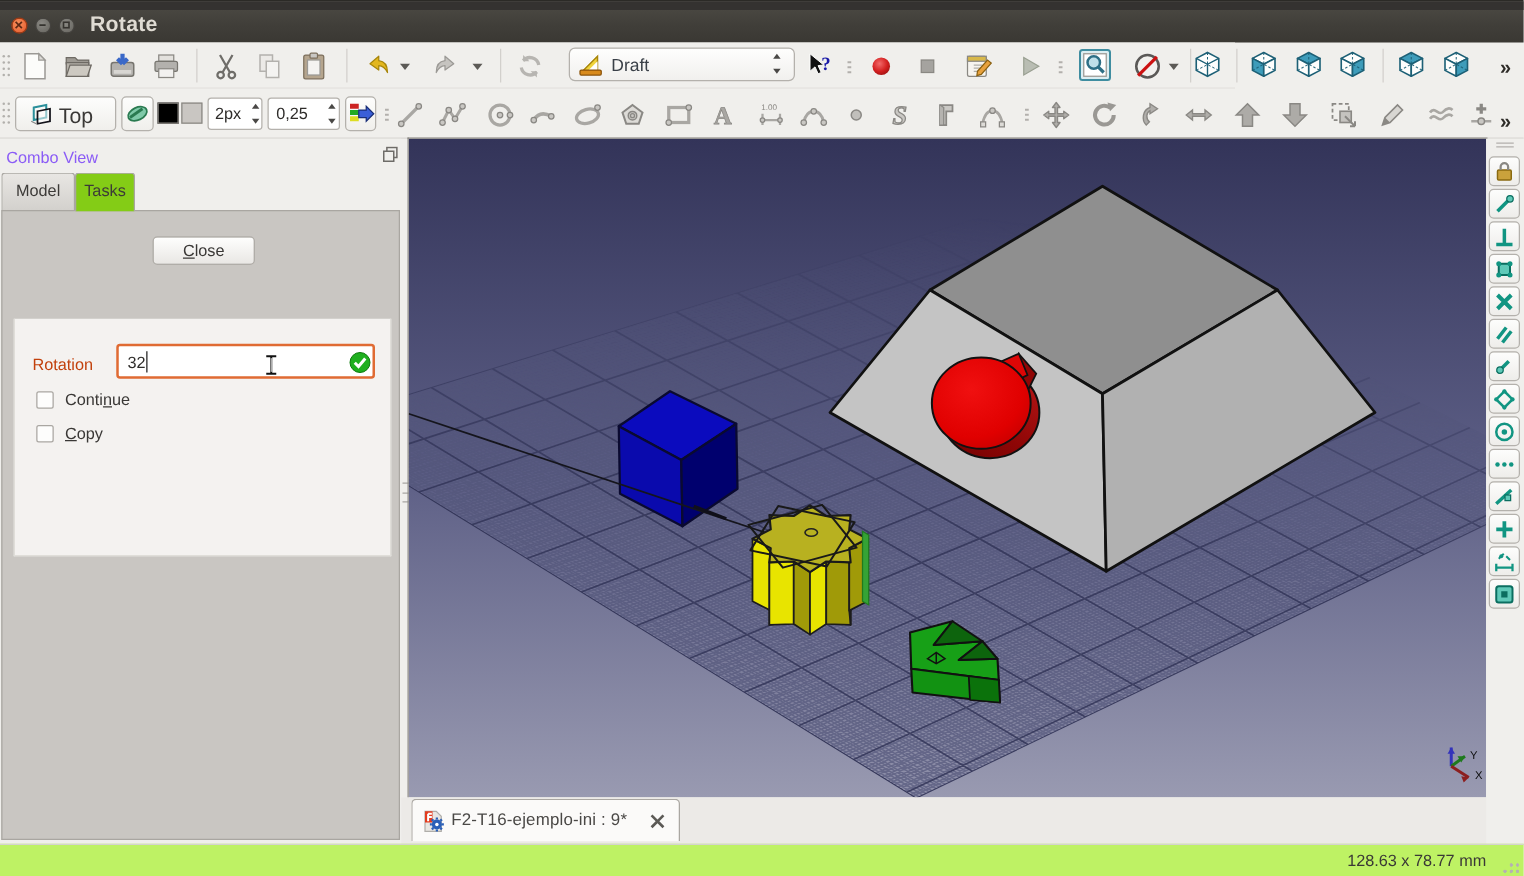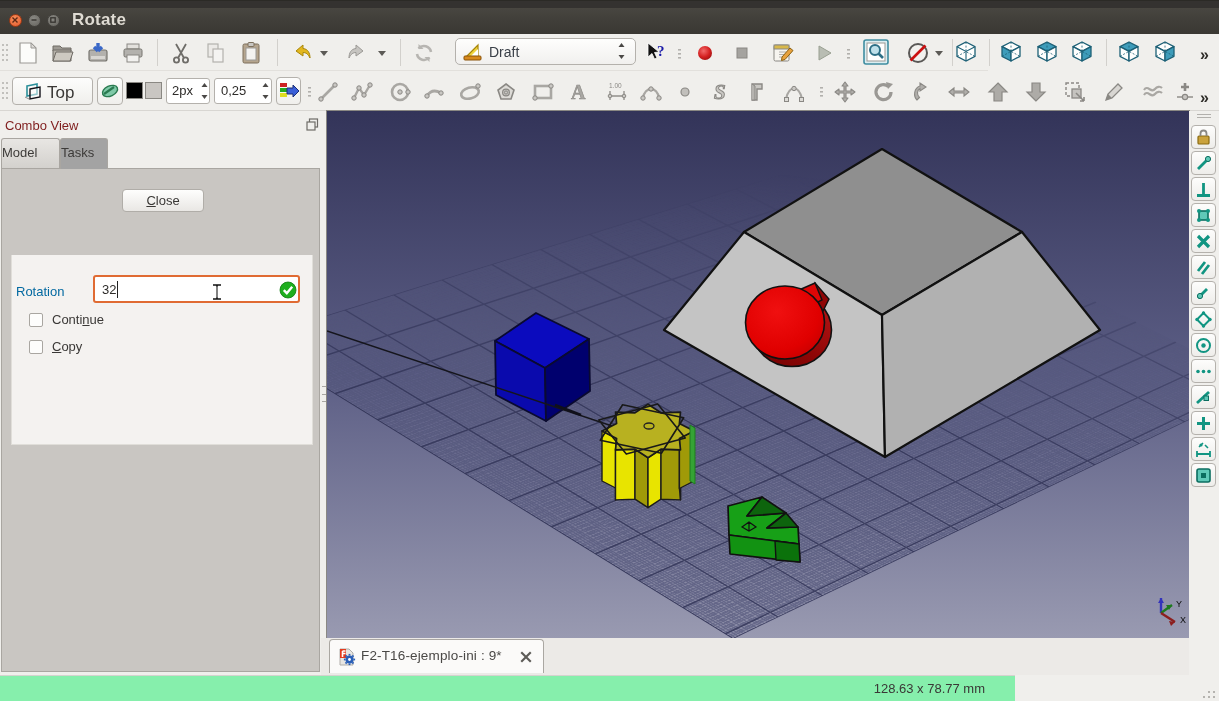--- a/index.html
+++ b/index.html
@@ -10,34 +10,34 @@
 #tb1{position:absolute;left:0;top:34px;width:988px;height:37px;background:#f0efec;border-bottom:1px solid #e2e0dc}
 #tb2{position:absolute;left:0;top:71px;width:1219px;height:40px;background:#f0efec;border-bottom:1px solid #d8d6d2}
 .ti{position:absolute;top:7px;width:24px;height:24px}
 .sep{position:absolute;top:5px;width:1px;height:27px;background:#d2d0cc}
 .chev{position:absolute;font-weight:bold;color:#2e2c28;font-size:16px;letter-spacing:-2px}
 #combo{position:absolute;left:455px;top:4px;width:181px;height:27px;background:linear-gradient(#fefefd,#f1f0ee);border:1px solid #b4b1ac;border-radius:5px}
 .btn2{position:absolute;top:6px;height:28px;background:linear-gradient(#fdfdfc,#f0efec);border:1px solid #b4b1ac;border-radius:4px}
 .swatch{position:absolute;top:11px;width:17px;height:17px;border:1px solid #8a8883}
 .spin{position:absolute;top:7px;height:26px;background:#fff;border:1px solid #b4b1ac;border-radius:3px;font-size:13px;color:#2e2c2a}
 #lpanel{position:absolute;left:0;top:111px;width:321px;height:561px;background:#f0efec}
-#cvtitle{position:absolute;left:5px;top:7px;font-size:13px;color:#7f1d1d}
-.tab{position:absolute;top:27px;height:30px;font-size:13px;color:#3c3a38;text-align:left;border:1px solid #a9a6a1;border-bottom:none;border-radius:3px 3px 0 0;padding-top:6px}
+#cvtitle{position:absolute;left:5px;top:7px;font-size:13px;color:#8b5cf6}
+.tab{position:absolute;top:27px;height:30px;font-size:13px;color:#3c3a38;text-align:center;border:1px solid #a9a6a1;border-bottom:none;border-radius:3px 3px 0 0;padding-top:6px}
 #taskpanel{position:absolute;left:1px;top:57px;width:319px;height:504px;background:#c9c6c2;border:1px solid #a9a6a1}
 #closebtn{position:absolute;left:120px;top:20px;width:82px;height:23px;background:linear-gradient(#fefefd,#e9e7e4);border:1px solid #b0ada8;border-radius:4px;font-size:13px;color:#3a3836;text-align:center;padding-top:3px}
 #rothead{position:absolute;left:9px;top:63px;width:302px;height:23px;background:linear-gradient(#f08c5c,#e87343);color:#fff;font-weight:bold;font-size:13px}
 #rotbody{position:absolute;left:9px;top:86px;width:302px;height:190px;background:#f4f2f0;border:1px solid #e0ded9;border-top:none}
 .cklabel{font-size:13px;color:#3a3836}
 .ckbox{position:absolute;width:14px;height:14px;background:#fdfdfc;border:1px solid #a9a6a1;border-radius:2px}
 #viewport{position:absolute;left:326px;top:110px;width:864px;height:528px;border-top:1px solid #8a8883;border-left:1px solid #8a8883}
 #rstrip{position:absolute;left:1189px;top:111px;width:30px;height:564px;background:#f0efec}
 .rbtn{position:absolute;left:2px;width:25px;height:24px;background:linear-gradient(#fdfdfc,#eeedea);border:1px solid #b4b1ac;border-radius:4px}
 #tabbar{position:absolute;left:321px;top:638px;width:868px;height:37px;background:#eceae7}
 #doctab{position:absolute;left:8px;top:1px;width:215px;height:34px;background:#fbfaf9;border:1px solid #aaa7a2;border-bottom:none;border-radius:4px 4px 0 0}
-#statusbar{position:absolute;left:0px;top:675px;width:1015px;height:26px;background:#86efac;border-top:1px solid #d5d3cf}
+#statusbar{position:absolute;left:0px;top:675px;width:1219px;height:26px;background:#bef264;border-top:1px solid #d5d3cf}
 </style></head><body>
 <div id="win">
     <div id="titlebar">
       <div class="wbtn" style="left:9px;background:radial-gradient(circle at 40% 35%,#f8915c,#e2572b);border:1px solid #9e3a14">
         <svg width="10" height="10" viewBox="0 0 10 10" style="position:absolute;left:0px;top:0px">
           <path d="M2.5 2.5 L7.5 7.5 M7.5 2.5 L2.5 7.5" stroke="#5e2915" stroke-width="1.4"></path>
         </svg>
       </div>
       <div class="wbtn" style="left:28px;background:radial-gradient(circle at 40% 35%,#8a8984,#64625c);border:1px solid #44423e">
         <svg width="10" height="10" viewBox="0 0 10 10" style="position:absolute;left:0px;top:0px">
@@ -385,25 +385,25 @@
         </svg></div>
       <div class="chev" style="left:1200px;top:18px">»</div>
     </div>
     <div id="lpanel">
       <div id="cvtitle">Combo View</div>
       <div style="position:absolute;left:306px;top:6px"><svg width="13" height="13" viewBox="0 0 13 13" style="">
           <rect x="3.5" y="1" width="8" height="8" fill="none" stroke="#6e6c68" stroke-width="1.2"></rect>
           <rect x="1" y="4" width="8" height="8" fill="#f0efec" stroke="#6e6c68" stroke-width="1.2"></rect>
         </svg></div>
       <div class="tab" style="left:1px;width:59px;background:linear-gradient(#e8e6e3,#d3d1cd)">Model</div>
-      <div class="tab" style="left:60px;width:48px;background:#a3a3a3;height:31px;z-index:2">Tasks</div>
+      <div class="tab" style="left:60px;width:48px;background:#84cc16;height:31px;z-index:2">Tasks</div>
       <div id="taskpanel">
         <div id="closebtn"><span style="text-decoration:underline">C</span>lose</div>
         <div id="rotbody">
-          <div style="position:absolute;left:4px;top:29px;font-size:13px;color:#0369a1">Rotation</div>
+          <div style="position:absolute;left:14px;top:29px;font-size:13px;color:#c2410c">Rotation</div>
           <div style="position:absolute;left:81px;top:20px;width:207px;height:28px;background:#fff;border:2px solid #e06b33;border-radius:3px">
             <span style="position:absolute;left:7px;top:5px;font-size:13px;color:#2e2c2a">32</span>
             <span style="position:absolute;left:22px;top:4px;width:1px;height:17px;background:#222"></span>
             <div style="position:absolute;left:184px;top:4px"><svg width="18" height="18" viewBox="0 0 18 18" style="">
                 <circle cx="9" cy="9" r="8" fill="#1faf1f" stroke="#0c7a0c" stroke-width="0.8"></circle>
                 <path d="M4.8 9.2 L7.8 12.2 L13.2 5.8" fill="none" stroke="#fff" stroke-width="2.4"></path>
               </svg></div>
             <div style="position:absolute;left:116px;top:6px"><svg width="12" height="18" viewBox="0 0 12 18" style="">
                 <path d="M2 2 h8 M2 16 h8 M6 2 v14" stroke="#111" stroke-width="1.6"></path>
                 <path d="M6 3.5 v11" stroke="#fff" stroke-width="0.7"></path>

